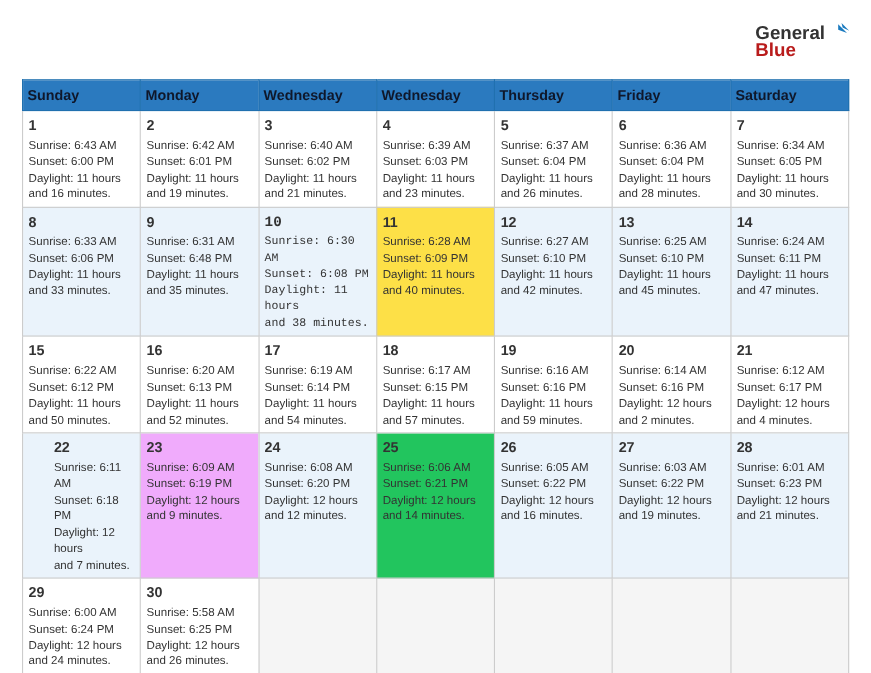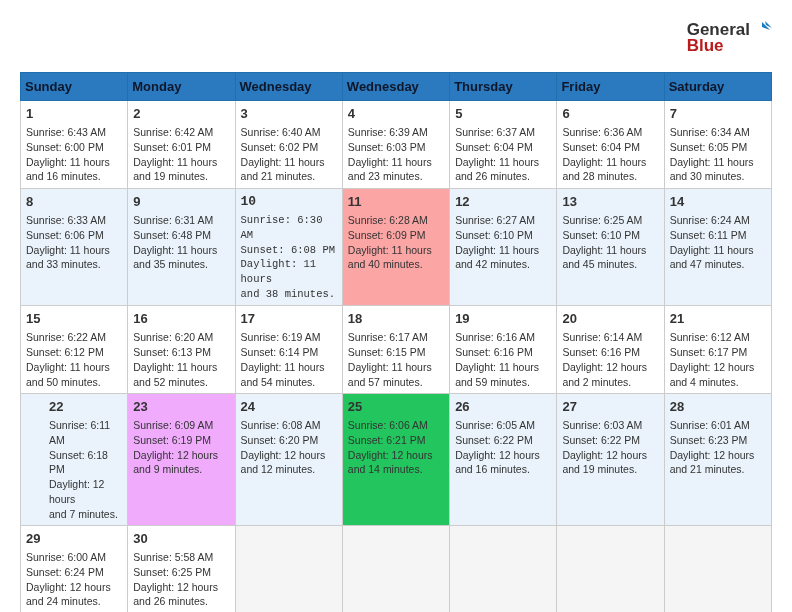--- a/index.html
+++ b/index.html
@@ -112,21 +112,21 @@
         <td><span class="day-num">3</span><span>Sunrise: 6:40 AM</span><br><span>Sunset: 6:02 PM</span><br><span>Daylight: 11 hours</span><br><span>and 21 minutes.</span></td>
         <td><span class="day-num">4</span><span>Sunrise: 6:39 AM</span><br><span>Sunset: 6:03 PM</span><br><span>Daylight: 11 hours</span><br><span>and 23 minutes.</span></td>
         <td><span class="day-num">5</span><span>Sunrise: 6:37 AM</span><br><span>Sunset: 6:04 PM</span><br><span>Daylight: 11 hours</span><br><span>and 26 minutes.</span></td>
         <td><span class="day-num">6</span><span>Sunrise: 6:36 AM</span><br><span>Sunset: 6:04 PM</span><br><span>Daylight: 11 hours</span><br><span>and 28 minutes.</span></td>
         <td><span class="day-num">7</span><span>Sunrise: 6:34 AM</span><br><span>Sunset: 6:05 PM</span><br><span>Daylight: 11 hours</span><br><span>and 30 minutes.</span></td>
       </tr>
       <tr>
         <td style="background: rgb(234, 243, 251);"><span class="day-num">8</span><span>Sunrise: 6:33 AM</span><br><span>Sunset: 6:06 PM</span><br><span>Daylight: 11 hours</span><br><span>and 33 minutes.</span></td>
         <td style="background: rgb(234, 243, 251);"><span class="day-num">9</span><span>Sunrise: 6:31 AM</span><br><span>Sunset: 6:48 PM</span><br><span>Daylight: 11 hours</span><br><span>and 35 minutes.</span></td>
         <td style="background: rgb(234, 243, 251); font-family: Liberation Mono, monospace;"><span class="day-num">10</span><span>Sunrise: 6:30 AM</span><br><span>Sunset: 6:08 PM</span><br><span>Daylight: 11 hours</span><br><span>and 38 minutes.</span></td>
-        <td style="background: #fca5a5;"><span class="day-num">11</span><span>Sunrise: 6:28 AM</span><br><span>Sunset: 6:09 PM</span><br><span>Daylight: 11 hours</span><br><span>and 40 minutes.</span></td>
+        <td style="background: #fde047;"><span class="day-num">11</span><span>Sunrise: 6:28 AM</span><br><span>Sunset: 6:09 PM</span><br><span>Daylight: 11 hours</span><br><span>and 40 minutes.</span></td>
         <td style="background: rgb(234, 243, 251);"><span class="day-num">12</span><span>Sunrise: 6:27 AM</span><br><span>Sunset: 6:10 PM</span><br><span>Daylight: 11 hours</span><br><span>and 42 minutes.</span></td>
         <td style="background: rgb(234, 243, 251);"><span class="day-num">13</span><span>Sunrise: 6:25 AM</span><br><span>Sunset: 6:10 PM</span><br><span>Daylight: 11 hours</span><br><span>and 45 minutes.</span></td>
         <td style="background: rgb(234, 243, 251);"><span class="day-num">14</span><span>Sunrise: 6:24 AM</span><br><span>Sunset: 6:11 PM</span><br><span>Daylight: 11 hours</span><br><span>and 47 minutes.</span></td>
       </tr>
       <tr>
         <td><span class="day-num">15</span><span>Sunrise: 6:22 AM</span><br><span>Sunset: 6:12 PM</span><br><span>Daylight: 11 hours</span><br><span>and 50 minutes.</span></td>
         <td><span class="day-num">16</span><span>Sunrise: 6:20 AM</span><br><span>Sunset: 6:13 PM</span><br><span>Daylight: 11 hours</span><br><span>and 52 minutes.</span></td>
         <td><span class="day-num">17</span><span>Sunrise: 6:19 AM</span><br><span>Sunset: 6:14 PM</span><br><span>Daylight: 11 hours</span><br><span>and 54 minutes.</span></td>
         <td><span class="day-num">18</span><span>Sunrise: 6:17 AM</span><br><span>Sunset: 6:15 PM</span><br><span>Daylight: 11 hours</span><br><span>and 57 minutes.</span></td>
         <td><span class="day-num">19</span><span>Sunrise: 6:16 AM</span><br><span>Sunset: 6:16 PM</span><br><span>Daylight: 11 hours</span><br><span>and 59 minutes.</span></td>

